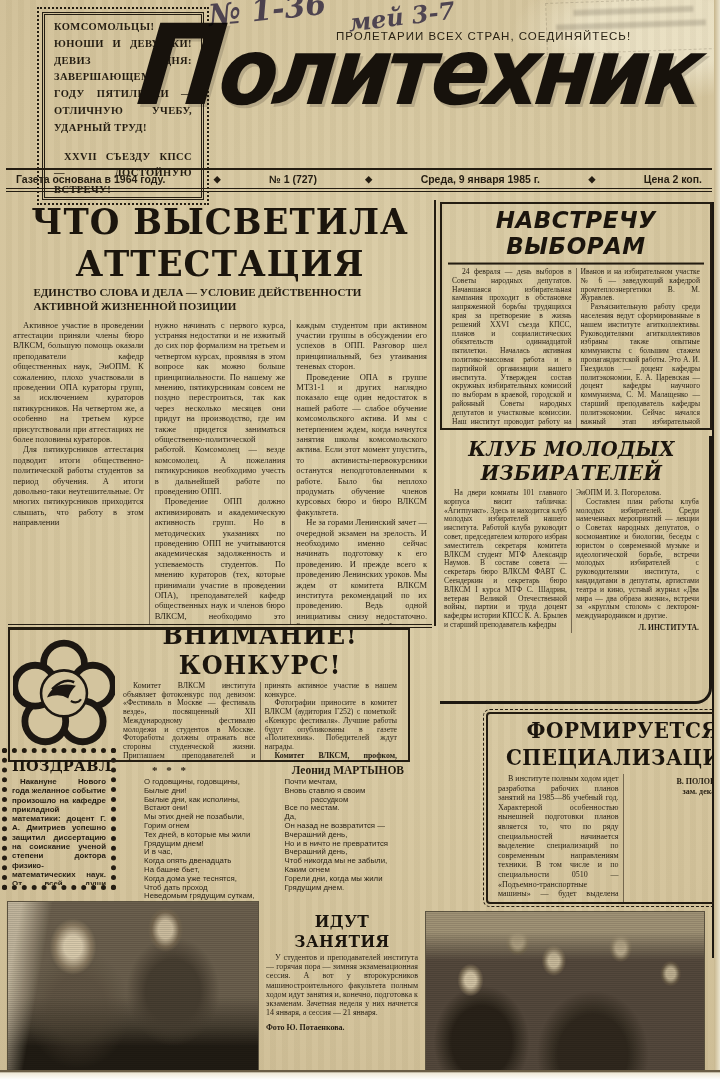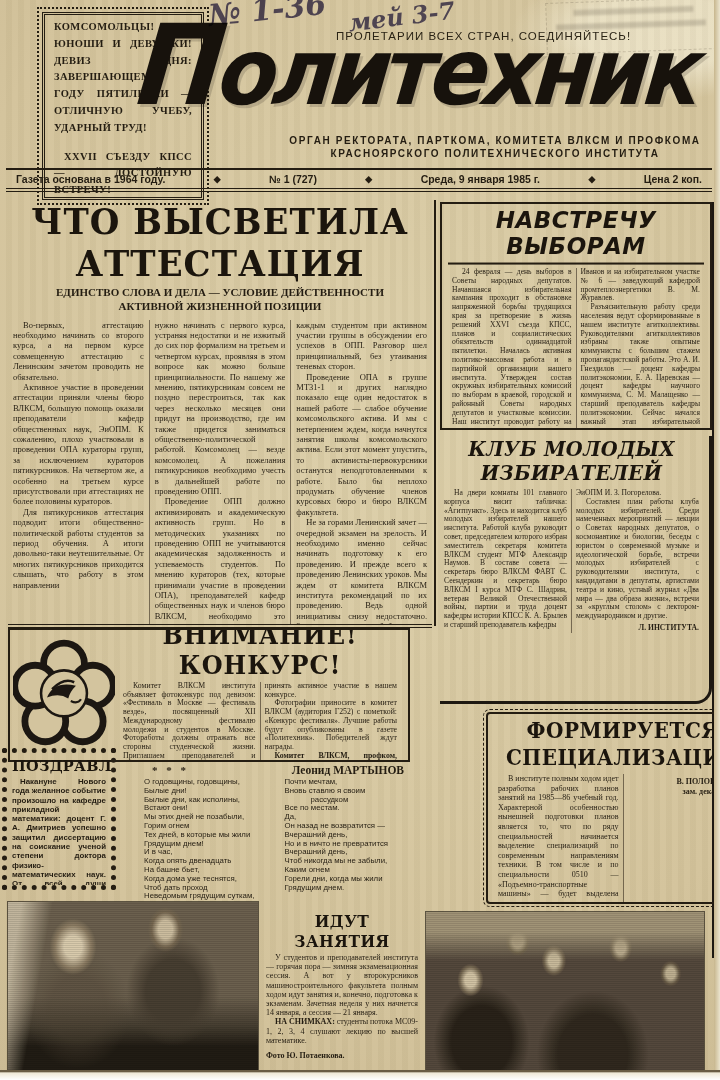--- a/index.html
+++ b/index.html
@@ -47,21 +47,21 @@
   .jcols .col{text-align:justify;overflow:hidden;}
   .jcols .col+.col{border-left:1px solid rgba(40,30,18,.55);}
   .col p{text-indent:10px;}
   .col p.noindent{text-indent:0;}
   .sig{font-weight:bold;text-align:right;text-indent:0 !important;margin-top:3px;}
   .sig2{font-weight:bold;text-align:right;text-indent:0 !important;}
   
   .attestation{position:absolute;left:8px;top:198px;width:424px;height:430px;box-sizing:border-box;
     border-bottom:4px double #241d12;overflow:hidden;}
   .attestation h2{text-align:center;font-size:34px;letter-spacing:1px;transform:scaleY(1.05);margin-top:4px;}
-  .attestation .subhead{width:88%;margin:4px auto 6px auto;text-align:center;
+  .attestation .subhead{width:88%;margin:4px auto 6px auto;text-align:left;
     font-weight:bold;font-size:11px;line-height:1.25;}
   .attestation .jcols{height:346px;}
   .attestation .col{width:33.33%;padding:0 5px;font-size:8.5px;line-height:10.4px;}
   .dropcap::first-letter{float:left;font-size:24px;line-height:20px;padding:0 2px 0 0;font-weight:bold;}
   .vrule{position:absolute;left:434px;top:200px;width:2px;height:426px;background:#241d12;}
   .right-rule{position:absolute;left:712px;top:202px;width:2.5px;height:756px;background:#1d1811;}
   
   .elections{position:absolute;left:440px;top:202px;width:272px;height:228px;box-sizing:border-box;
     border:2px solid #241d12;padding:3px 6px;overflow:hidden;}
   .elections h2{font-family:"DejaVu Sans",sans-serif;font-style:italic;font-weight:bold;font-size:23px;
@@ -151,39 +151,36 @@
   <div class="hand hand1">№ 1-36</div>
   <div class="hand hand2">мей 3-7</div>
 
   <div class="proletariat">ПРОЛЕТАРИИ ВСЕХ СТРАН, СОЕДИНЯЙТЕСЬ!</div>
   <div class="stamp">
     <div class="frame"></div>
     <div class="bar b1"></div>
     <div class="bar b2"></div>
   </div>
   <h1 class="masthead-title">Политехник</h1>
-  <div class="subtitle">ОРГАН РЕКТОРАТА, ПАРТКОМА, КОМИТЕТА ВЛКСМ И ПРОФКОМА
-КРАСНОЯРСКОГО ПОЛИТЕХНИЧЕСКОГО ИНСТИТУТА</div>
 
   <div class="dateline">
     <span>Газета основана в 1964 году.</span>
     <span class="dia">◆</span>
     <span>№ 1 (727)</span>
     <span class="dia">◆</span>
     <span>Среда, 9 января 1985 г.</span>
     <span class="dia">◆</span>
     <span>Цена 2 коп.</span>
   </div>
 
   <section class="attestation">
     <h2>ЧТО ВЫСВЕТИЛА АТТЕСТАЦИЯ</h2>
     <div class="subhead">ЕДИНСТВО СЛОВА И ДЕЛА — УСЛОВИЕ ДЕЙСТВЕННОСТИ АКТИВНОЙ ЖИЗНЕННОЙ ПОЗИЦИИ</div>
     <div class="jcols">
       <div class="col">
-        <p>Во-первых, аттестацию необходимо начинать со второго курса, а на первом курсе совмещенную аттестацию с Ленинским зачетом проводить не обязательно.</p>
         <p>Активное участие в проведении аттестации приняли члены бюро ВЛКСМ, большую помощь оказали преподаватели кафедр общественных наук, ЭиОПМ. К сожалению, плохо участвовали в проведении ОПА кураторы групп, за исключением кураторов пятикурсников. На четвертом же, а особенно на третьем курсе присутствовали при аттестациях не более половины кураторов.</p>
         <p>Для пятикурсников аттестация подводит итоги общественно-политической работы студентов за период обучения. А итоги довольно-таки неутешительные. От многих пятикурсников приходится слышать, что работу в этом направлении</p>
       </div>
       <div class="col">
         <p class="noindent">нужно начинать с первого курса, устраняя недостатки и не изжитый до сих пор формализм на третьем и четвертом курсах, проявляя в этом вопросе как можно больше принципиальности. По нашему же мнению, пятикурсникам совсем не поздно перестроиться, так как через несколько месяцев они придут на производство, где им также придется заниматься общественно-политической работой. Комсомолец — везде комсомолец. А пожелания пятикурсников необходимо учесть в дальнейшей работе по проведению ОПП.</p>
         <p>Проведение ОПП должно активизировать и академическую активность групп. Но в методических указаниях по проведению ОПП не учитываются академическая задолженность и успеваемость студентов. По мнению кураторов (тех, которые принимали участие в проведении ОПА), преподавателей кафедр общественных наук и членов бюро ВЛКСМ, необходимо это учитывать, так как хорошо учиться — первейшая задача наших комсомольцев.</p>
 
       </div>
       <div class="col">
         <p class="noindent">каждым студентом при активном участии группы в обсуждении его успехов в ОПП. Разговор шел принципиальный, без утаивания теневых сторон.</p>
@@ -304,21 +301,20 @@
 Чтоб никогда мы не забыли,
 Каким огнем
 Горели дни, когда мы жили
 Грядущим днем.</div>
     </div>
   </section>
 
   <section class="classes">
     <h3>ИДУТ ЗАНЯТИЯ</h3>
     <p>У студентов и преподавателей института — горячая пора — зимняя экзаменационная сессия. А вот у второкурсников машиностроительного факультета полным ходом идут занятия и, конечно, подготовка к экзаменам. Зачетная неделя у них начнется 14 января, а сессия — 21 января.</p>
-    <p><span class="cap-label">НА СНИМКАХ:</span><span> студенты потока МС09-1, 2, 3, 4 слушают лекцию по высшей математике.</span></p>
     <p class="credit">Фото Ю. Потаенкова.</p>
   </section>
 
   <div class="photo photo-left"></div>
   <div class="photo photo-right"></div>
 
   <div class="edge-right"></div>
   <div class="edge-bottom"></div>
 </div>
 

